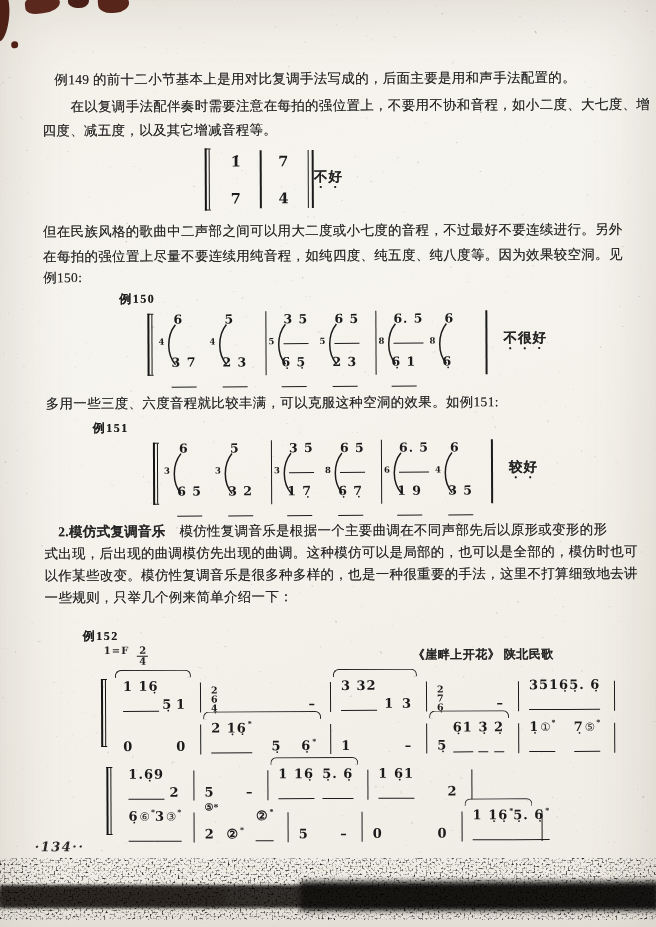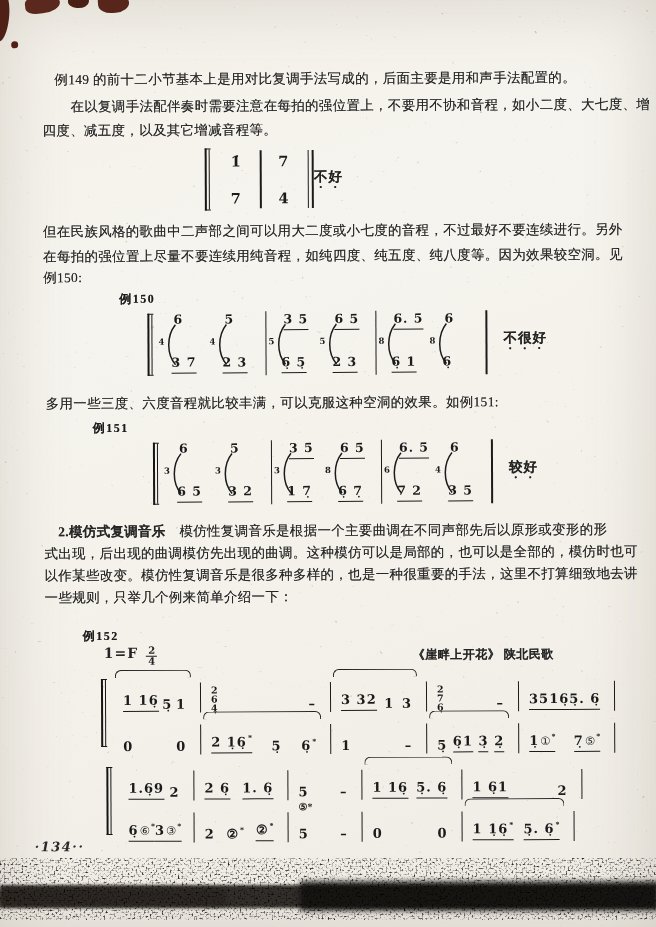--- a/index.html
+++ b/index.html
@@ -10,21 +10,21 @@
   .content{position:absolute;inset:0;transform:rotate(-0.25deg);}
   
   .bt{position:absolute;margin:0;font-size:13.5px;line-height:17px;letter-spacing:.3px;
       white-space:nowrap;color:#262626;text-shadow:0 0 .4px rgba(20,20,20,.55);}
   .bt b{font-weight:700;}
   .exlabel{position:absolute;margin:0;font-size:12px;font-weight:700;letter-spacing:1.5px;
       color:#1d1d1d;text-shadow:0 0 .4px rgba(0,0,0,.6);}
   
   .mnum,.nv,.gtop,.gbot,.exa-col span,.stk,.iv,.circ
       {font-family:"DejaVu Serif",serif;color:#1b1b1b;}
-  .ulw{border-bottom:1.6px solid #1b1b1b;padding-bottom:3px;text-align:right;}
+  .ulw{border-bottom:1.6px solid #1b1b1b;padding-bottom:17px;text-align:right;}
   .lbrack{width:6px;border-left:2.6px solid #151515;border-top:1.8px solid #151515;
       border-bottom:1.8px solid #151515;position:relative;box-sizing:border-box;}
   .lbrack:after{content:"";position:absolute;left:1.6px;top:0;bottom:0;width:1.1px;background:#151515;}
   
   .exa{position:absolute;left:206px;top:147px;display:flex;align-items:center;height:64px;}
   .exa .lbrack{height:62px;}
   .exa-col{display:flex;flex-direction:column;justify-content:space-between;height:54px;width:18px;
       margin-left:16px;align-items:center;font-size:14.5px;font-weight:700;}
   .exa-bl{width:1.6px;height:58px;background:#1b1b1b;margin-left:15px;}
   .exa-col.c2{margin-left:13px;}
@@ -42,21 +42,21 @@
   .dmeas{display:inline-flex;gap:4px;padding:0 9px 0 2px;border-right:1.5px solid #1b1b1b;height:64px;}
   .dmeas.dend{border-right-width:2.4px;}
   .grp{width:47px;height:64px;position:relative;display:inline-block;}
   .iv{position:absolute;left:0;top:25px;font-size:8.5px;font-weight:700;}
   .paren{position:absolute;left:6px;top:11px;}
   .gtop{position:absolute;left:15px;top:0;font-size:12.5px;font-weight:700;white-space:pre;letter-spacing:1px;}
   .gbot{position:absolute;left:13px;top:43px;font-size:12.5px;font-weight:700;white-space:pre;letter-spacing:1px;}
   .duet .verdict{margin-left:16px;margin-top:20px;}
   
   .keyline{position:absolute;display:flex;align-items:flex-start;font-weight:700;}
-  .key{font-size:14px;letter-spacing:1px;font-family:"DejaVu Serif",serif;}
+  .key{font-size:10px;letter-spacing:1px;font-family:"DejaVu Serif",serif;}
   .meter{display:inline-flex;flex-direction:column;align-items:center;font-size:10px;line-height:10px;
       margin-left:8px;transform:translateY(1px);font-family:"DejaVu Serif",serif;}
   .meter i{font-style:normal;padding:0 2px;}
   .meter i.num{border-bottom:1.3px solid #1b1b1b;}
   .credit{position:absolute;font-size:12px;font-weight:700;letter-spacing:.5px;
       text-shadow:0 0 .4px rgba(0,0,0,.5);}
   .system{position:absolute;height:100px;}
   .system .lbrack{position:absolute;left:6px;top:12px;height:68px;}
   .vrow{position:absolute;left:18px;display:flex;height:30px;align-items:flex-end;}
   .vrow.top{top:16px;}
@@ -250,21 +250,21 @@
               <span class="gbot ulw">6̣ 7̣</span>
             </div>
           </div>
           <div class="dmeas dend">
             <div class="grp">
               <span class="iv">6</span>
               <svg class="paren" width="12" height="44">
                 <path d="M11 2 C 2 13, 2 32, 11 42" fill="none" stroke="#1b1b1b" stroke-width="1.5"></path>
               </svg>
               <span class="gtop ulw">6. 5</span>
-              <span class="gbot ulw">7 2</span>
+              <span class="gbot ulw">1 9</span>
             </div>
             <div class="grp">
               <span class="iv">4</span>
               <svg class="paren" width="12" height="44">
                 <path d="M11 2 C 2 13, 2 32, 11 42" fill="none" stroke="#1b1b1b" stroke-width="1.5"></path>
               </svg>
               <span class="gtop">6</span>
               <span class="gbot ulw">3 5</span>
             </div>
           </div>
@@ -423,47 +423,39 @@
       <div class="lbrack"></div>
     <div class="vrow top">
           <div class="meas" style="width: 76px;">
             <span class="tk ulw">
               <span class="nv">1.6̣9</span>
             </span>
             <span class="tk">
               <span class="nv">2</span>
             </span>
           </div>
-          <div class="meas" style="width: 94px;">
-            <span class="tk ulw">
-              <span class="nv">2 6̣</span>
-            </span>
-            <span class="tk ulw">
-              <span class="nv">1. 6̣</span>
-            </span>
-          </div>
           <div class="meas" style="width: 74px;">
             <span class="tk">
               <span class="nv">5</span>
               <span class="subm">⑤*</span>
             </span>
             <span class="tk">
               <span class="nv">–</span>
             </span>
           </div>
           <div class="meas" style="width: 100px;">
             <div class="phrase"></div>
             <span class="tk ulw">
               <span class="nv">1 16̣</span>
             </span>
             <span class="tk ulw">
               <span class="nv">5̣. 6̣</span>
             </span>
           </div>
-          <div class="meas last" style="width: 120px;">
+          <div class="meas last" style="width: 104px;">
             <span class="tk ulw">
               <span class="nv">1 6̣1</span>
             </span>
             <span class="tk">
               <span class="nv">2</span>
             </span>
           </div>
         </div>
         <div class="vrow bot">
           <div class="meas" style="width: 76px;">
@@ -500,21 +492,21 @@
             </span>
           </div>
           <div class="meas" style="width: 100px;">
             <span class="tk">
               <span class="nv">0</span>
             </span>
             <span class="tk">
               <span class="nv">0</span>
             </span>
           </div>
-          <div class="meas last" style="width: 112px;">
+          <div class="meas last" style="width: 80px;">
             <div class="phrase"></div>
             <span class="tk ulw">
               <span class="nv">1 1̣6̣</span>
               <span class="supm">*</span>
             </span>
             <span class="tk ulw">
               <span class="nv">5̣. 6̣</span>
               <span class="supm">*</span>
             </span>
           </div>

